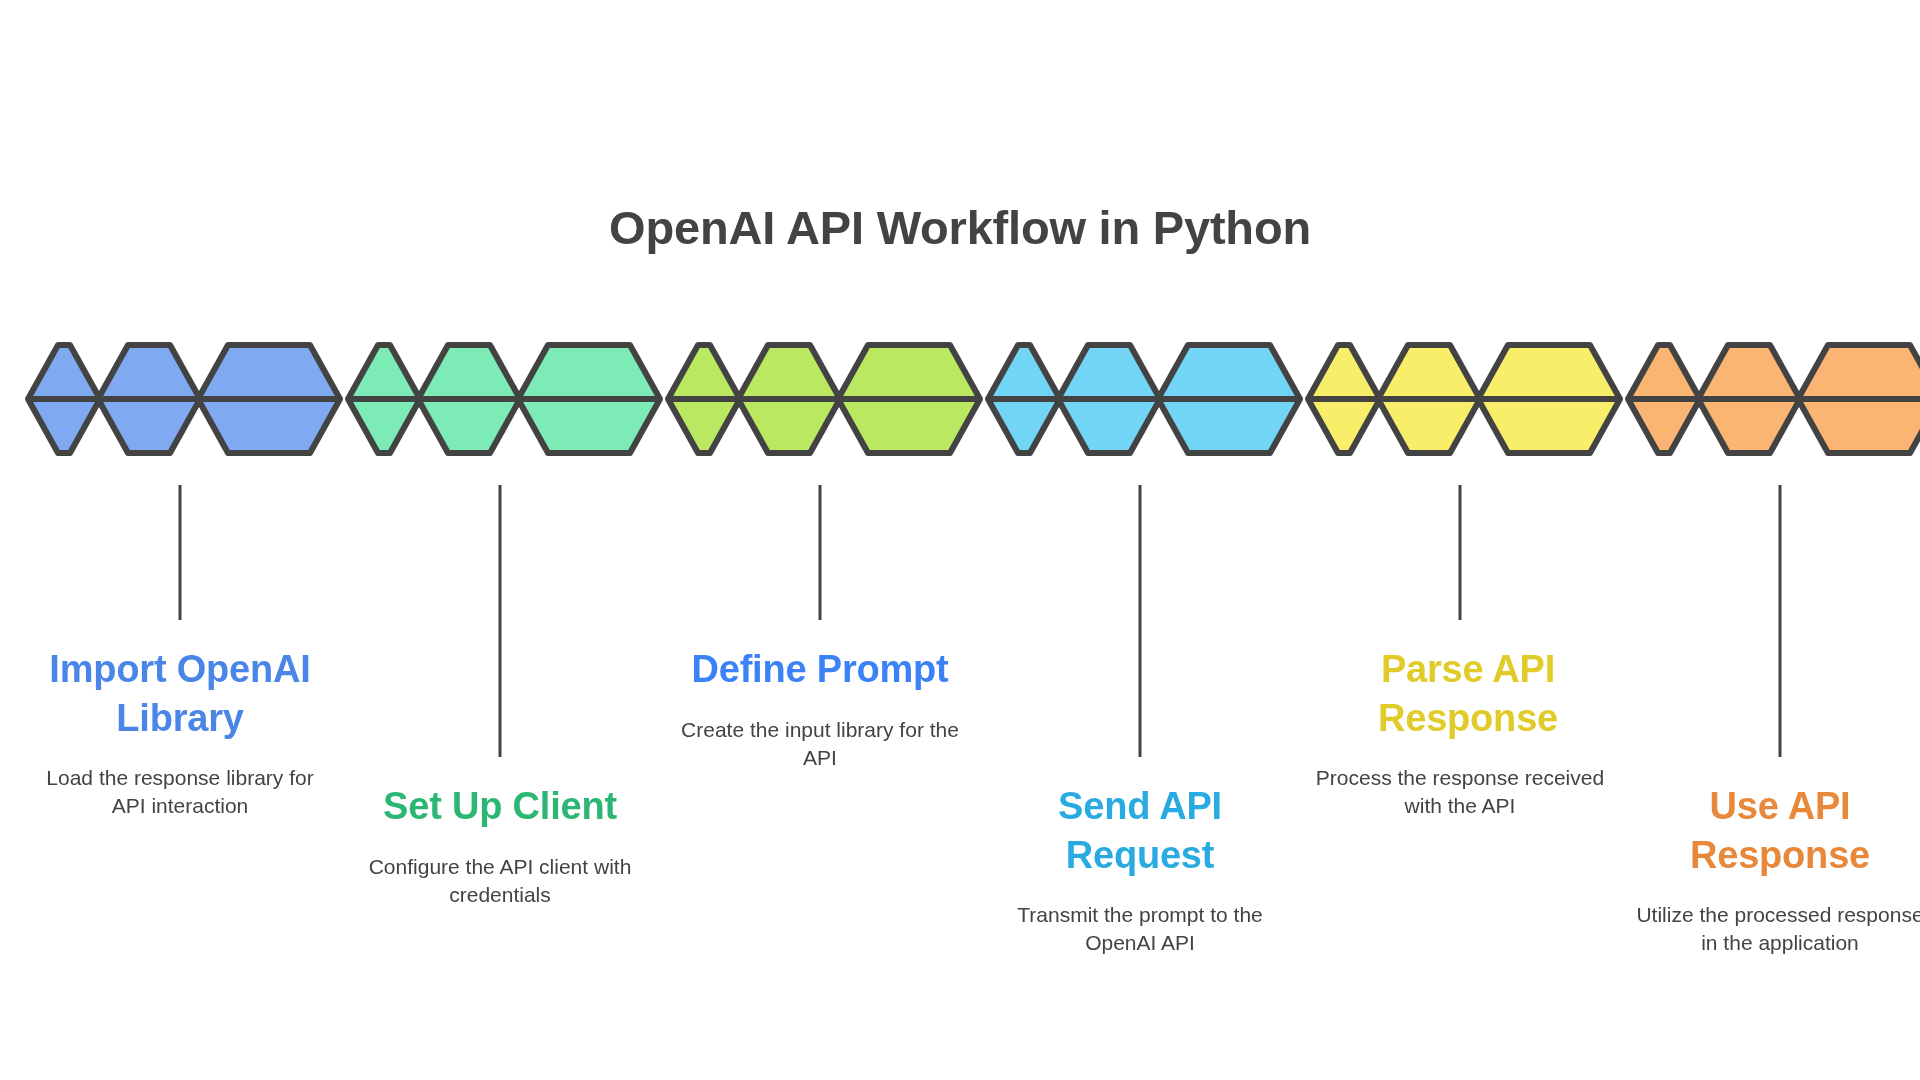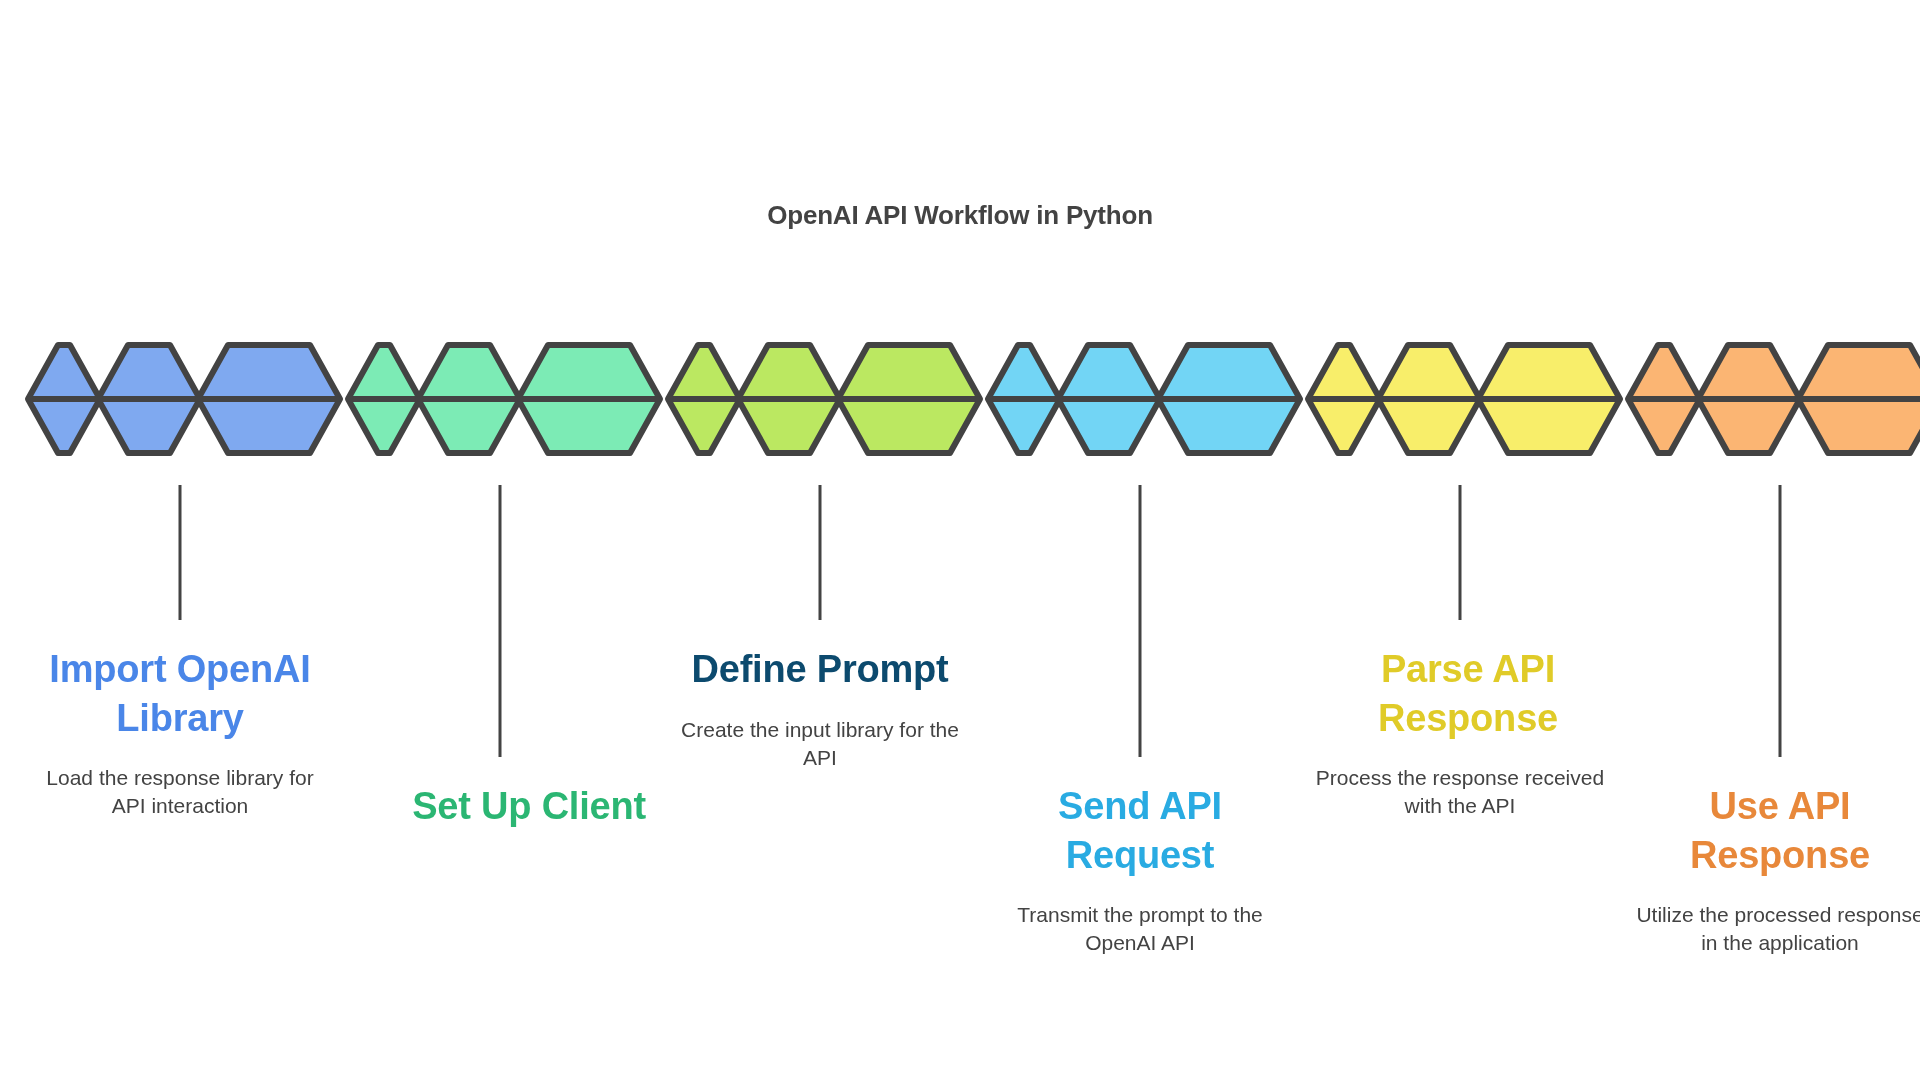--- a/index.html
+++ b/index.html
@@ -23,21 +23,21 @@
     background: #ffffff;
   }
 
   
   #chart-title {
     position: absolute;
     top: 200px;
     left: 0;
     width: 1920px;
     text-align: center;
-    font-size: 26px;
+    font-size: 47px;
     font-weight: bold;
     color: #434343;
     letter-spacing: -0.2px;
     line-height: 1.2;
   }
 
   
   #steps {
     position: absolute;
     top: 0;
@@ -158,21 +158,22 @@
               <line x1="80" y1="54" x2="177" y2="54" stroke="#434343" stroke-width="6" stroke-linecap="round"></line>
             </g>
             <g>
               <path d="M 208 0 L 290 0 L 320 54 L 290 108 L 208 108 L 178 54 Z" fill="#7CEBB5" stroke="#434343" stroke-width="6" stroke-linejoin="round"></path>
               <line x1="180" y1="54" x2="317" y2="54" stroke="#434343" stroke-width="6" stroke-linecap="round"></line>
             </g>
           </svg>
         </div>
         <div class="connector"></div>
         <div class="textblock">
-          <div class="step-title" style="color: rgb(43, 182, 115); text-align: right;">Set Up Client</div>
+          <div class="step-title" style="color: rgb(43, 182, 115);">Set Up Client</div>
+          <div class="step-desc">Configure the API client with credentials</div>
         </div>
       </div>
       <div class="step high" data-idx="2">
         <div class="chevrons">
           <svg viewBox="0 0 320 108">
             <g>
               <path d="M 38 0 L 50 0 L 80 54 L 50 108 L 38 108 L 8 54 Z" fill="#BBE861" stroke="#434343" stroke-width="6" stroke-linejoin="round"></path>
               <line x1="10" y1="54" x2="77" y2="54" stroke="#434343" stroke-width="6" stroke-linecap="round"></line>
             </g>
             <g>
@@ -180,21 +181,21 @@
               <line x1="80" y1="54" x2="177" y2="54" stroke="#434343" stroke-width="6" stroke-linecap="round"></line>
             </g>
             <g>
               <path d="M 208 0 L 290 0 L 320 54 L 290 108 L 208 108 L 178 54 Z" fill="#BBE861" stroke="#434343" stroke-width="6" stroke-linejoin="round"></path>
               <line x1="180" y1="54" x2="317" y2="54" stroke="#434343" stroke-width="6" stroke-linecap="round"></line>
             </g>
           </svg>
         </div>
         <div class="connector"></div>
         <div class="textblock">
-          <div class="step-title" style="color: #0c4a6e;">Define Prompt</div>
+          <div class="step-title" style="color: #3b82f6;">Define Prompt</div>
           <div class="step-desc">Create the input library for the API</div>
         </div>
       </div>
       <div class="step low" data-idx="3">
         <div class="chevrons">
           <svg viewBox="0 0 320 108">
             <g>
               <path d="M 38 0 L 50 0 L 80 54 L 50 108 L 38 108 L 8 54 Z" fill="#72D5F5" stroke="#434343" stroke-width="6" stroke-linejoin="round"></path>
               <line x1="10" y1="54" x2="77" y2="54" stroke="#434343" stroke-width="6" stroke-linecap="round"></line>
             </g>

